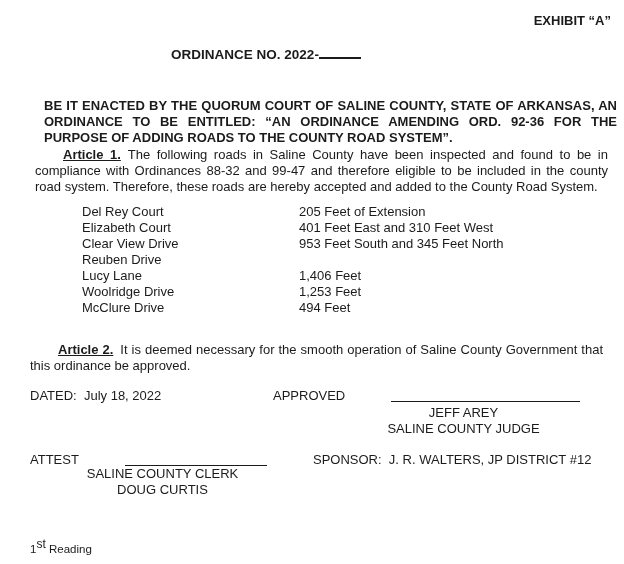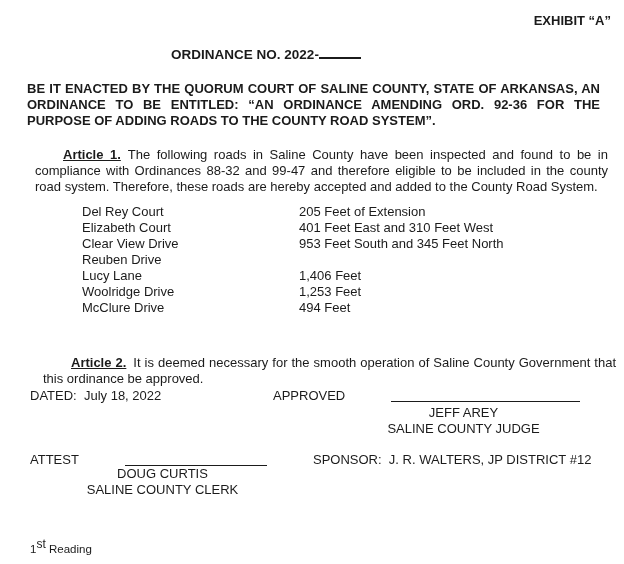--- a/index.html
+++ b/index.html
@@ -135,21 +135,21 @@
 </style>
 </head>
 <body>
 
 <div class="page">
 
   <div class="abs exhibit">EXHIBIT “A”</div>
 
   <div class="abs title-row"><span>ORDINANCE NO. 2022-</span><span class="blank-line"></span></div>
 
-  <p class="abs enact" style="margin:0">BE IT ENACTED BY THE QUORUM COURT OF SALINE COUNTY, STATE OF ARKANSAS, AN ORDINANCE TO BE ENTITLED: “AN ORDINANCE AMENDING ORD. 92-36 FOR THE PURPOSE OF ADDING ROADS TO THE COUNTY ROAD SYSTEM”.</p>
+  <p class="abs enact" style="margin:17px">BE IT ENACTED BY THE QUORUM COURT OF SALINE COUNTY, STATE OF ARKANSAS, AN ORDINANCE TO BE ENTITLED: “AN ORDINANCE AMENDING ORD. 92-36 FOR THE PURPOSE OF ADDING ROADS TO THE COUNTY ROAD SYSTEM”.</p>
 
   <p class="abs article-par article-1" style="margin:8px"><span class="art-head">Article 1.</span><span>The following roads in Saline County have been inspected and found to be in compliance with Ordinances 88-32 and 99-47 and therefore eligible to be included in the county road system.  Therefore, these roads are hereby accepted and added to the County Road System.</span></p>
 
   <div class="abs roads">
     <div class="road-row">
       <span class="road-name">Del Rey Court</span>
       <span class="road-length">205 Feet of Extension</span>
     </div>
     <div class="road-row">
       <span class="road-name">Elizabeth Court</span>
@@ -169,21 +169,21 @@
     <div class="road-row">
       <span class="road-name">Woolridge Drive</span>
       <span class="road-length">1,253 Feet</span>
     </div>
     <div class="road-row">
       <span class="road-name">McClure Drive</span>
       <span class="road-length">494 Feet</span>
     </div>
   </div>
 
-  <p class="abs article-par article-2" style="margin:16px"><span class="art-head">Article 2.</span><span>It is deemed necessary for the smooth operation of Saline County Government that this ordinance be approved.</span></p>
+  <p class="abs article-par article-2" style="margin:3px"><span class="art-head">Article 2.</span><span>It is deemed necessary for the smooth operation of Saline County Government that this ordinance be approved.</span></p>
 
   <div class="abs dated">DATED:  July 18, 2022</div>
 
   <div class="abs sig-group approved-group">
     <span class="sig-label">APPROVED</span>
     <span class="sig-line"></span>
   </div>
 
   <div class="abs judge-block">
     <div>JEFF AREY</div>
@@ -191,19 +191,19 @@
   </div>
 
   <div class="abs sig-group attest-group">
     <span class="sig-label">ATTEST</span>
     <span class="sig-line"></span>
   </div>
 
   <div class="abs sponsor">SPONSOR:  J. R. WALTERS, JP DISTRICT #12</div>
 
   <div class="abs clerk-block">
+    <div>SALINE COUNTY CLERK</div>
     <div>DOUG CURTIS</div>
-    <div>SALINE COUNTY CLERK</div>
   </div>
 
   <div class="abs footer-note"><span>1</span><sup>st</sup><span> Reading</span></div>
 
 </div>
 
 </body></html>

